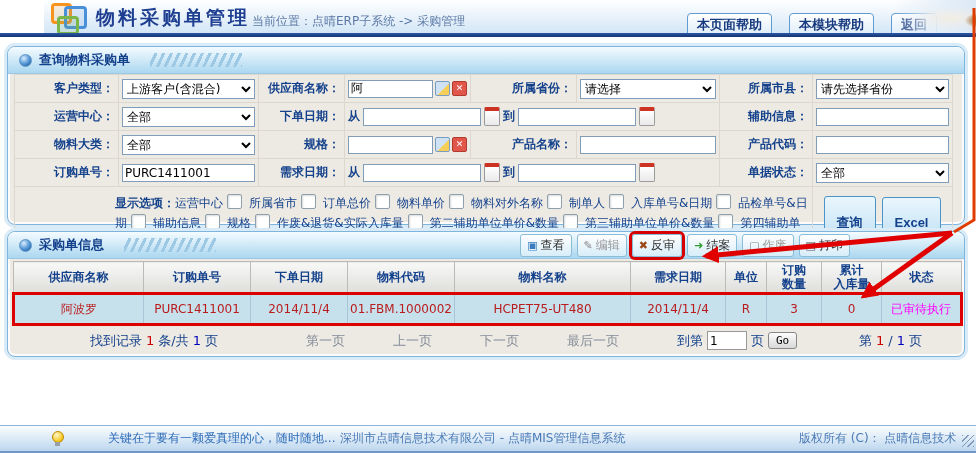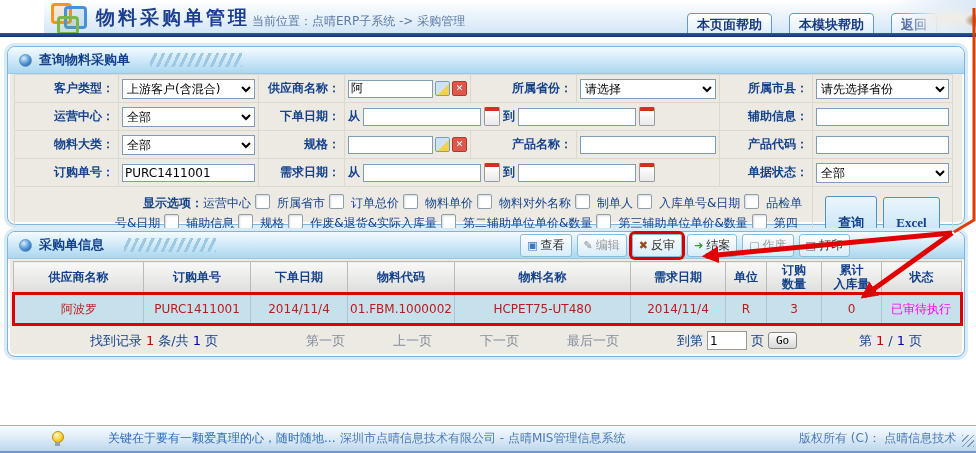--- a/index.html
+++ b/index.html
@@ -50,27 +50,27 @@
          background:linear-gradient(135deg,#cfe2f3 0 55%,#f6cf5a 55% 100%);}
   .fclear{flex:none;width:13px;height:13px;border:1px solid #b03a2e;border-radius:2px;background:#e2574c;
           color:#fff;font-size:9px;line-height:12px;text-align:center;cursor:pointer;}
   .fclear::before{content:"\2715";}
   .datecell{display:flex;align-items:center;gap:3px;}
   .datecell .dlbl{color:#14418c;font-weight:bold;flex:none;}
   .datecell input{width:118px !important;flex:none;}
   .cal{flex:none;width:14px;height:14px;border:1px solid #9a9a9a;border-top:4px solid #cc3322;border-radius:2px;
        background:linear-gradient(#ffffff,#e9e9e9);cursor:pointer;}
   .opts-cell{line-height:20px;padding:3px 4px 3px 100px !important;color:#14418c;}
-  .opts-lbl{font-weight:bold;color:#14418c;margin-left:28px;}
+  .opts-lbl{font-weight:bold;color:#14418c;}
   .opt{white-space:normal;}
   .cb{display:inline-block;width:13px;height:13px;border:1px solid #8fa0ad;background:#fff;border-radius:2px;
       vertical-align:-2px;margin:0 7px 0 4px;box-shadow:inset 1px 1px 2px rgba(0,0,0,.15);cursor:pointer;}
   .qbtns-cell{text-align:center;}
   .qbtn{padding:17px 12px;border:1px solid #4c94c8;border-radius:3px;background:linear-gradient(#eaf6fd,#b9ddf3);
-        color:#14418c;font-weight:bold;font-size:13px;font-family:Liberation Serif, serif;cursor:pointer;margin:8px 3px;}
+        color:#14418c;font-weight:bold;font-size:13px;font-family:Liberation Sans, sans-serif;cursor:pointer;margin:8px 3px;}
 
   
   .toolbar{margin-left:auto;margin-right:114px;display:flex;gap:5px;align-items:center;}
   .tbtn{display:flex;align-items:center;gap:3px;padding:2px 6px;border:1px solid #89bcd9;border-radius:3px;
         background:linear-gradient(#fefefe,#d7edf9);color:#333;font-size:12px;font-family:inherit;cursor:pointer;}
   .tbtn.dis{color:#999;cursor:default;}
   .tbtn.hl-red{box-shadow:0 0 0 3px #d60000;}
   .ticon{font-size:11px;line-height:11px;}
 
   .otable{width:948px;margin:2px 0 0 4px;border-collapse:collapse;table-layout:fixed;}

